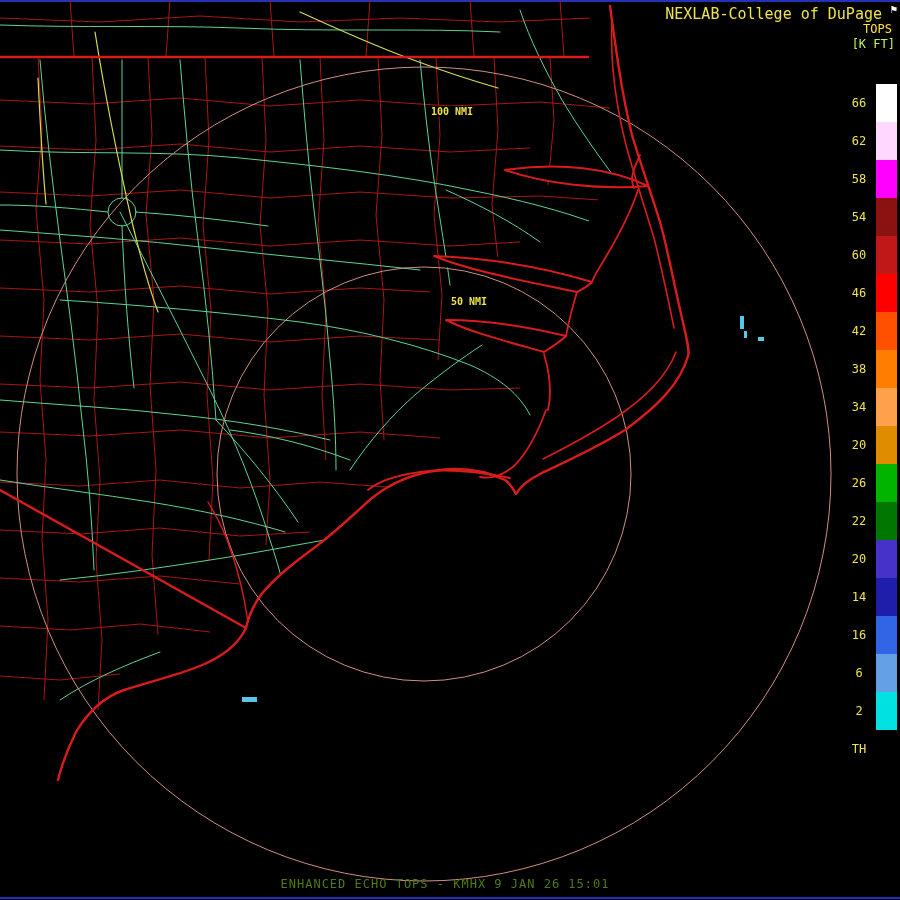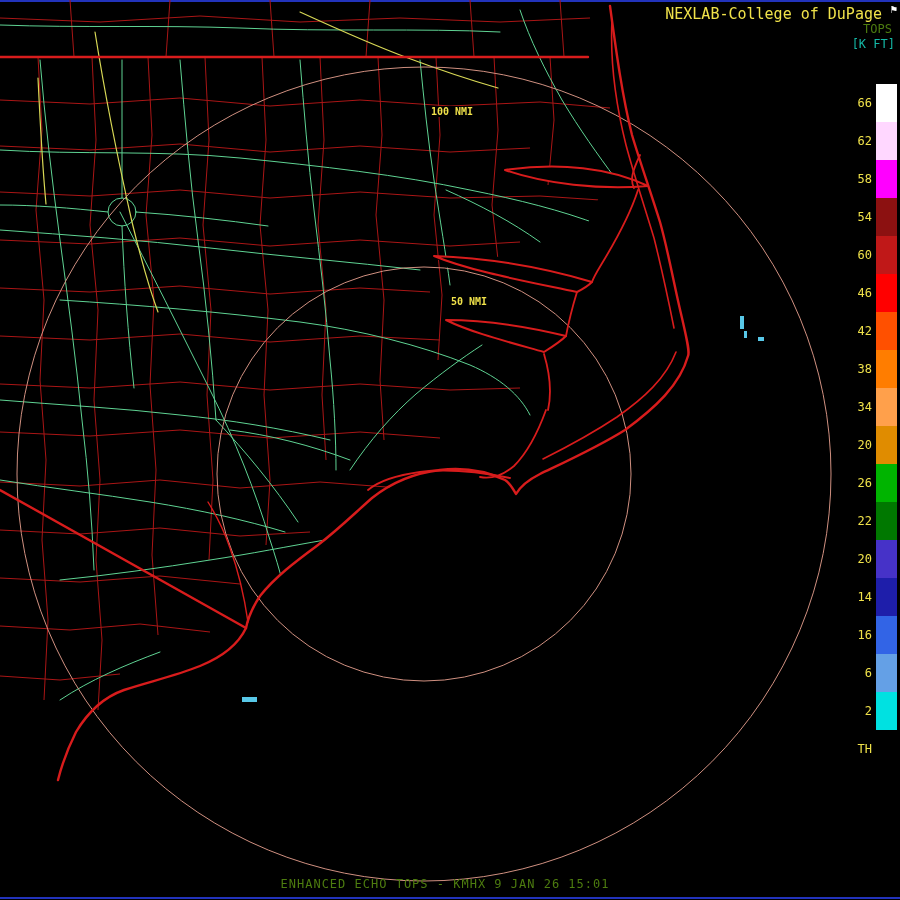--- a/index.html
+++ b/index.html
@@ -15,25 +15,25 @@
   #frame-bottom { top:897px; }
   #map-svg { position:absolute; left:0; top:0; }
   .attribution {
     position:absolute; top:5px; right:18px;
     color:#f0e24a; font-size:15px; white-space:nowrap;
   }
   .logo {
     position:absolute; top:4px; right:3px;
     color:#ffffff; font-size:11px; line-height:12px;
   }
-  .legend-title { position:absolute; top:22px; right:8px; color:#4d7c0f; font-size:12px; }
-  .legend-units { position:absolute; top:37px; right:5px; color:#14b8a6; font-size:12px; }
+  .legend-title { position:absolute; top:22px; right:8px; color:#fde047; font-size:12px; }
+  .legend-units { position:absolute; top:37px; right:5px; color:#bef264; font-size:12px; }
   .legend { position:absolute; top:84px; right:3px; }
   .legend-row { display:flex; align-items:center; height:38px; }
-  .legend-label { width:26px; text-align:right; margin-right:4px; color:#f0e24a; font-size:12px; }
+  .legend-label { width:26px; text-align:center; margin-right:4px; color:#f0e24a; font-size:12px; }
   .legend-swatch { width:21px; height:38px; }
   .ring-label {
     position:absolute; transform:translateX(-50%);
     color:#f0e24a; background:#000; font-size:10px; font-weight:bold;
     padding:0 3px; white-space:nowrap;margin-top:38px;
   }
   #ring-label-outer { left:452px; top:68px; }
   #ring-label-inner { left:469px; top:258px; }
   .caption {
     position:absolute; top:877px; left:445px; transform:translateX(-50%);

